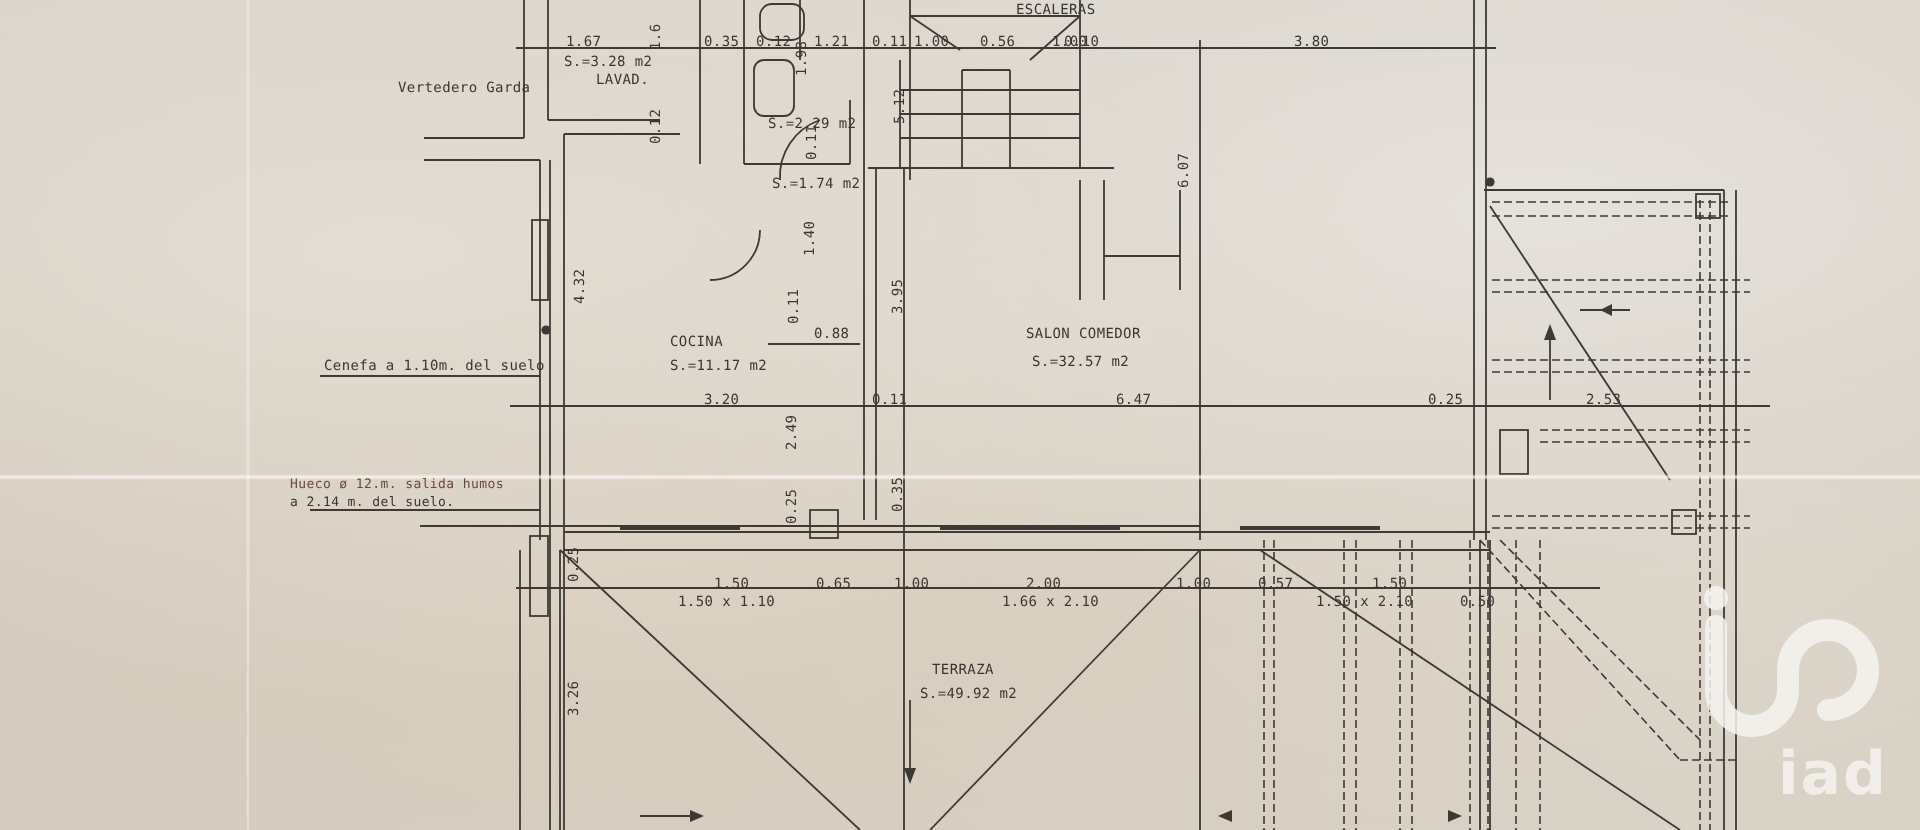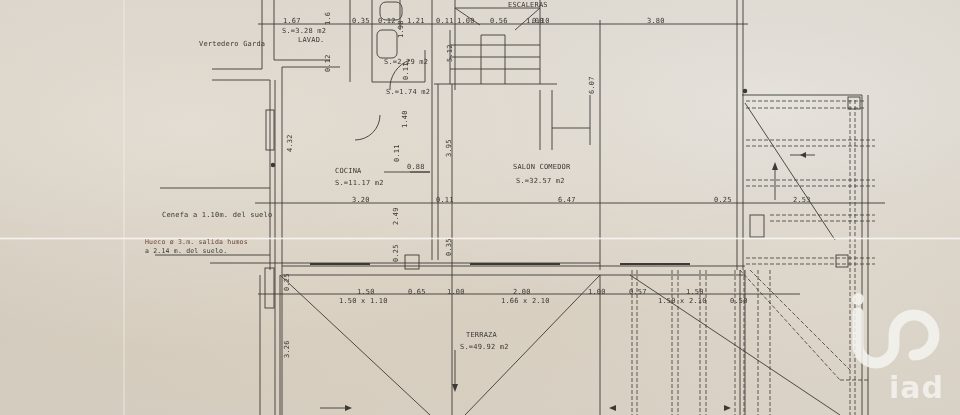--- a/index.html
+++ b/index.html
@@ -166,22 +166,22 @@
   <div class="lbl" style="left:386px;top:88px;">S.=1.74 m2</div>
   <div class="lbl" style="left:476px;top:1px;padding-left:32px;">ESCALERAS</div>
   <div class="lbl" style="left:335px;top:167px;text-align:center;">COCINA</div>
   <div class="lbl" style="left:335px;top:179px;">S.=11.17 m2</div>
   <div class="lbl" style="left:513px;top:163px;">SALON COMEDOR</div>
   <div class="lbl" style="left:516px;top:177px;">S.=32.57 m2</div>
   <div class="lbl" style="left:466px;top:331px;">TERRAZA</div>
   <div class="lbl" style="left:460px;top:343px;">S.=49.92 m2</div>
 
   <div class="lbl" style="left:199px;top:40px;">Vertedero Garda</div>
-  <div class="lbl" style="left:162px;top:179px;margin-top:32px;">Cenefa a 1.10m. del suelo</div>
-  <div class="lbl" style="left:145px;top:238px;font-size:6.5px;color:#6b4a3a;">Hueco ø 3.m. salida humos</div>
+  <div class="lbl" style="left:162px;top:179px;">Cenefa a 1.10m. del suelo</div>
+  <div class="lbl" style="left:145px;top:238px;font-size:6.5px;color:#6b4a3a;">Hueco ø 12.m. salida humos</div>
   <div class="lbl" style="left:145px;top:247px;font-size:6.5px;">a 2.14 m. del suelo.</div>
 
   <div class="lbl" style="left:283px;top:17px;">1.67</div>
   <div class="lbl" style="left:352px;top:17px;">0.35</div>
   <div class="lbl" style="left:378px;top:17px;">0.12</div>
   <div class="lbl" style="left:407px;top:17px;">1.21</div>
   <div class="lbl" style="left:436px;top:17px;">0.11</div>
   <div class="lbl" style="left:457px;top:17px;">1.00</div>
   <div class="lbl" style="left:490px;top:17px;">0.56</div>
   <div class="lbl" style="left:526px;top:17px;">1.00</div>

